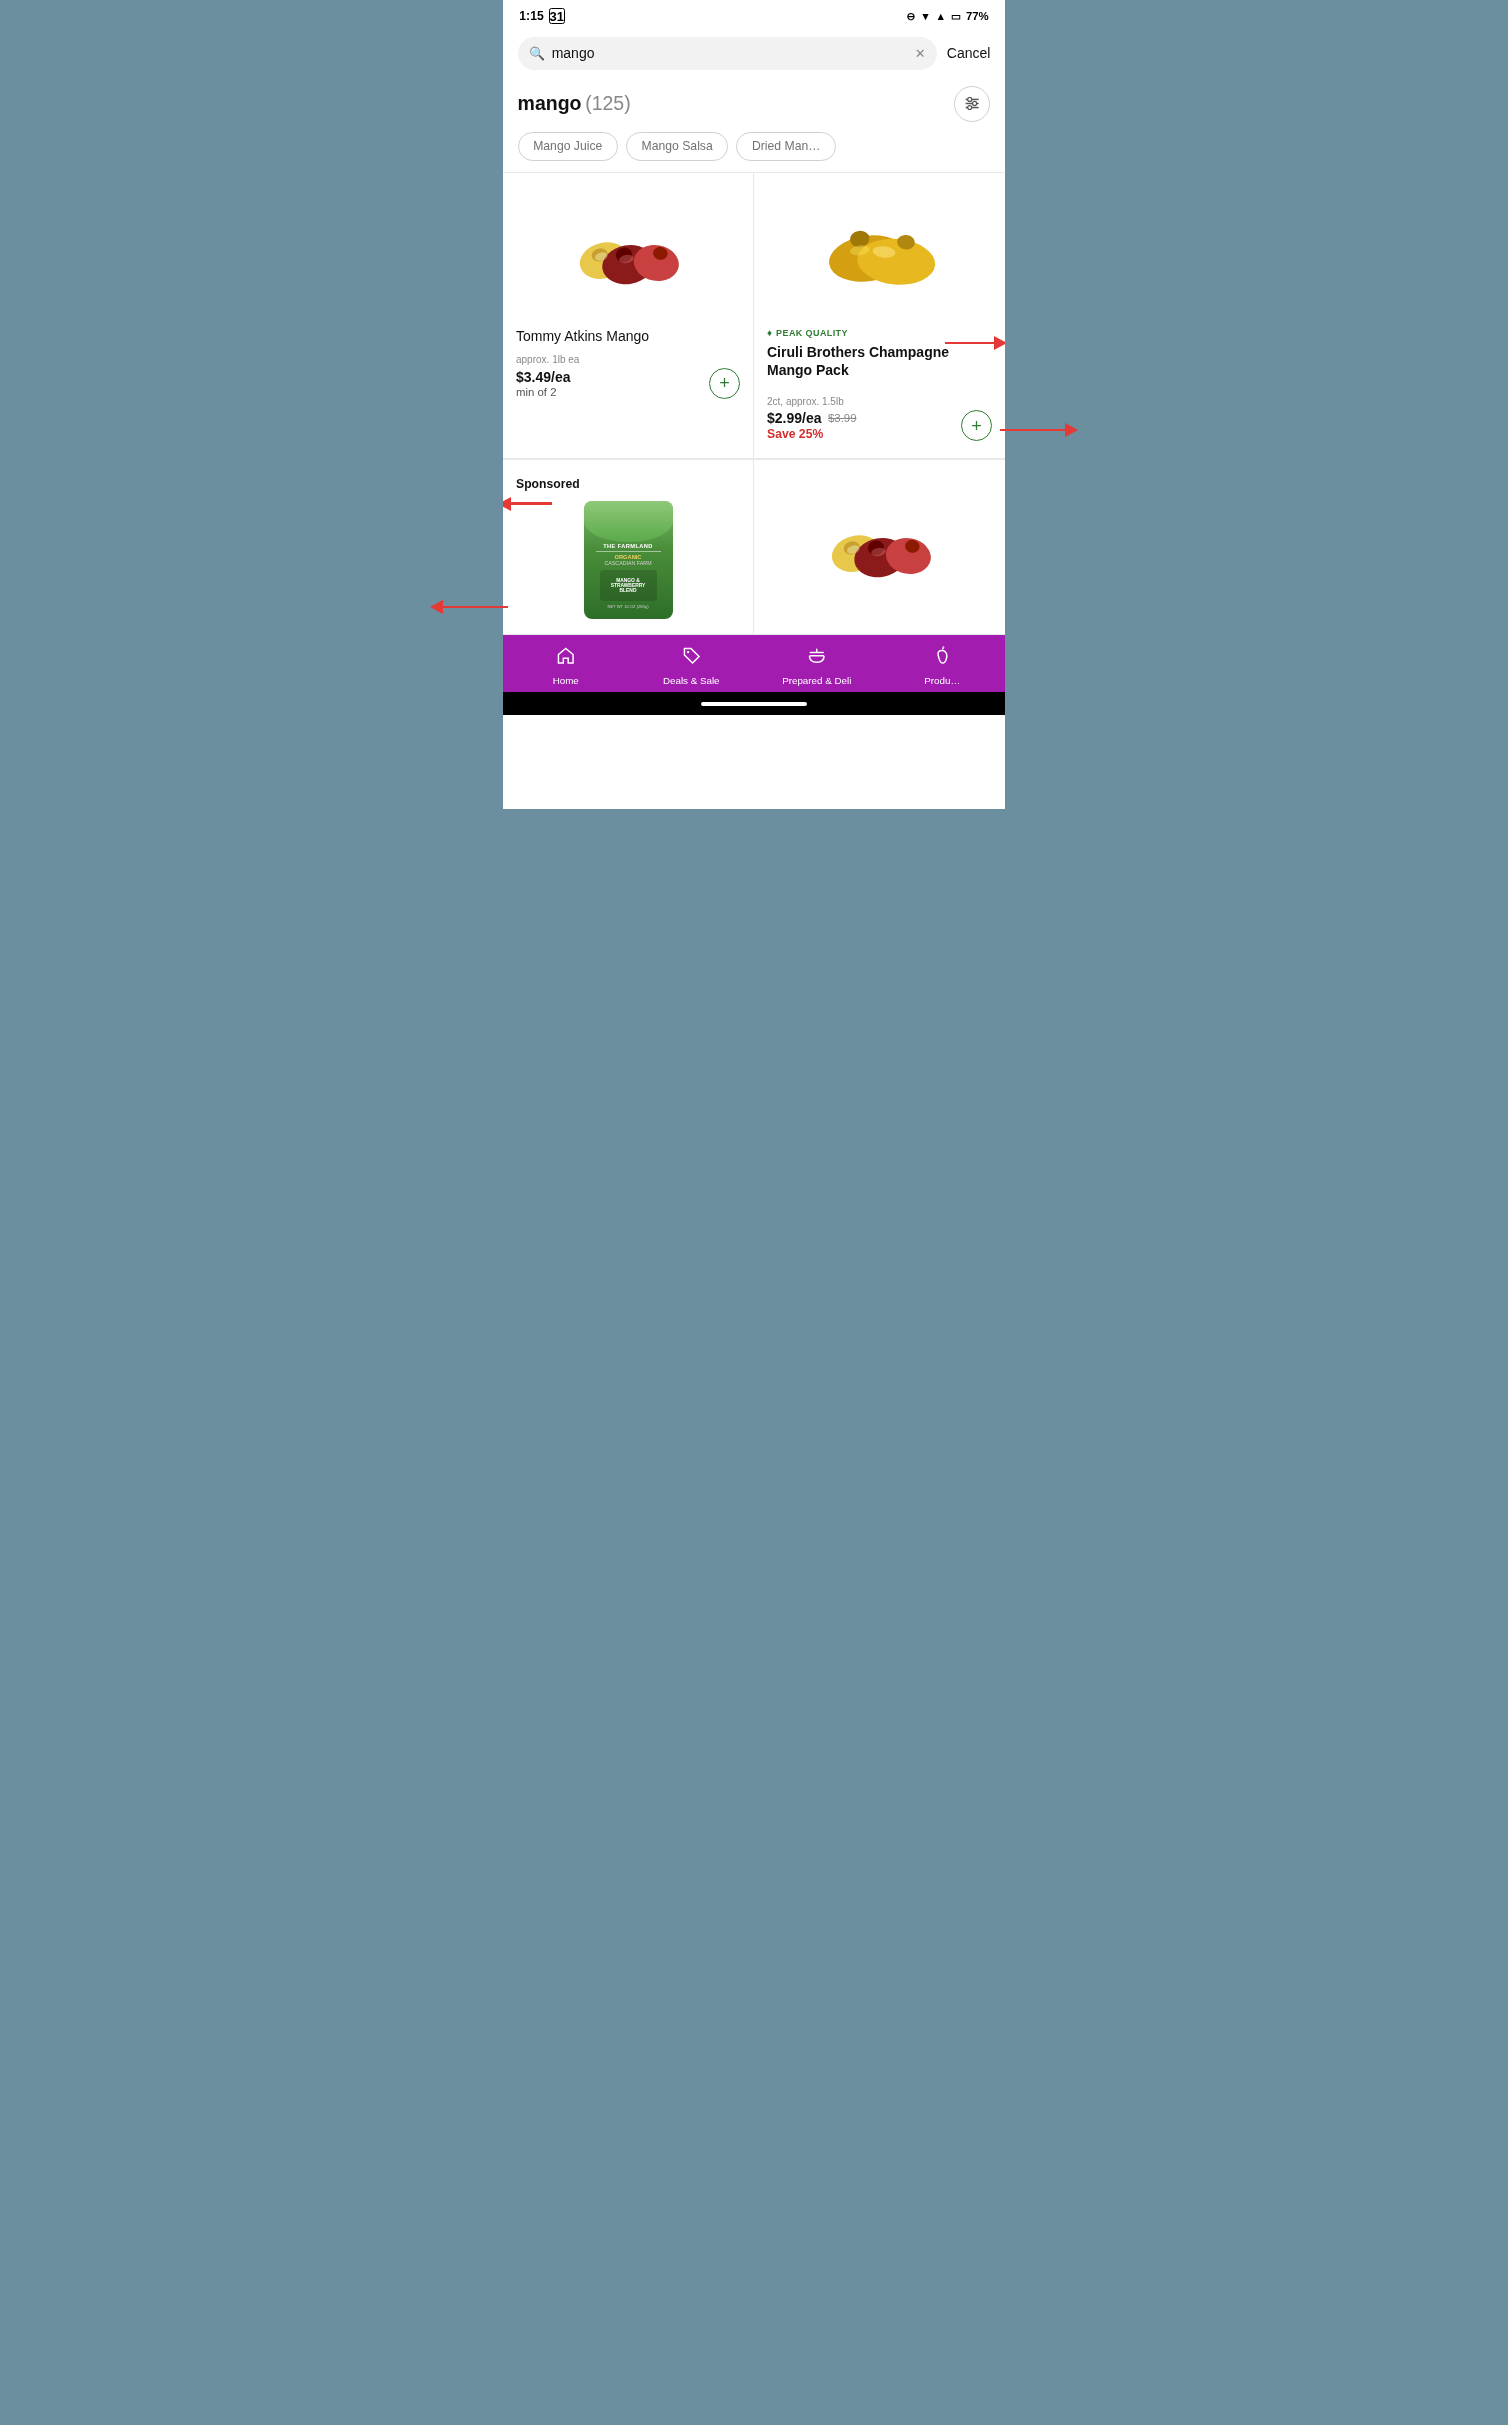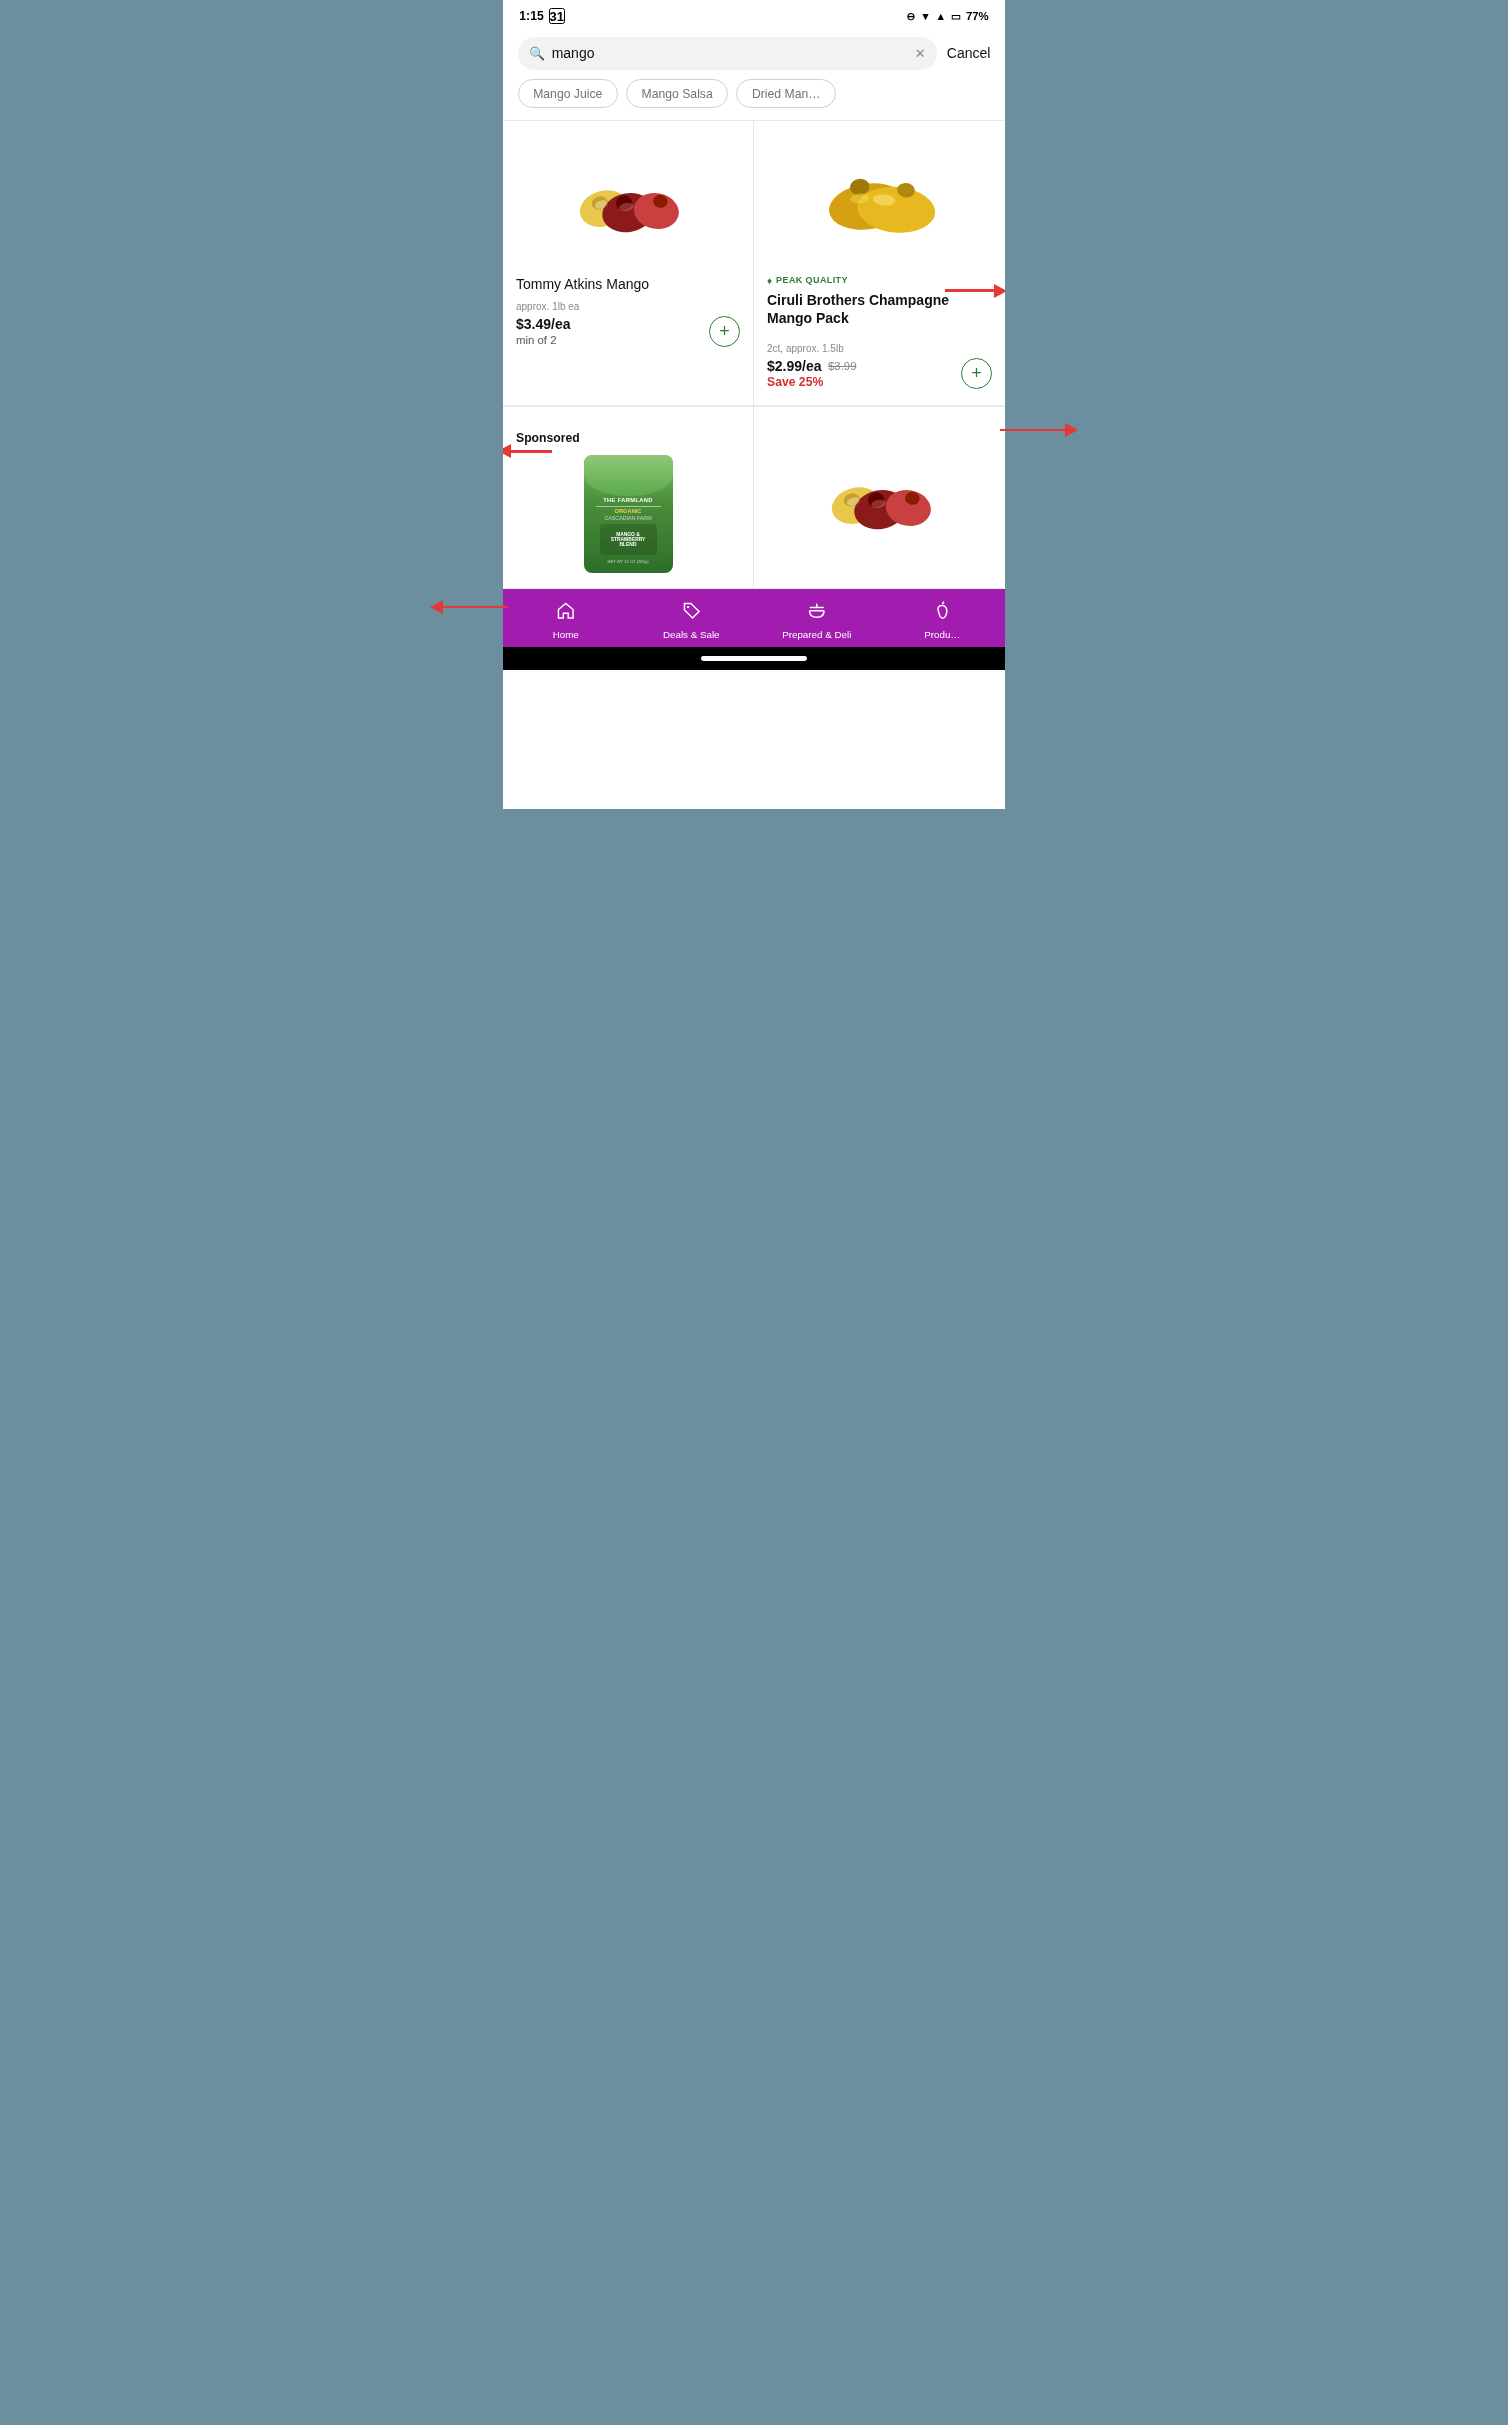--- a/index.html
+++ b/index.html
@@ -363,20 +363,36 @@
 
     <div class="search-container">
       <div class="search-bar">
         <span class="search-icon">🔍</span>
         <input class="search-input" type="text" value="mango" readonly="" style="">
         <span class="clear-icon">✕</span>
       </div>
       <span class="cancel-btn">Cancel</span>
     </div>
 
+    <div class="results-header">
+      <div>
+        <span class="results-title">mango</span>
+        <span class="results-count">(125)</span>
+      </div>
+      <div class="filter-btn">
+        <svg width="16.3" height="13" viewBox="0 0 20 16" fill="none" xmlns="http://www.w3.org/2000/svg">
+          <line x1="2" y1="3" x2="18" y2="3" stroke="#555" stroke-width="1.8"></line>
+          <line x1="2" y1="8" x2="18" y2="8" stroke="#555" stroke-width="1.8"></line>
+          <line x1="2" y1="13" x2="18" y2="13" stroke="#555" stroke-width="1.8"></line>
+          <circle cx="7" cy="3" r="2.5" fill="white" stroke="#555" stroke-width="1.5"></circle>
+          <circle cx="13" cy="8" r="2.5" fill="white" stroke="#555" stroke-width="1.5"></circle>
+          <circle cx="7" cy="13" r="2.5" fill="white" stroke="#555" stroke-width="1.5"></circle>
+        </svg>
+      </div>
+    </div>
 
     <div class="chips-container">
       <div class="chip">
         <span>Mango Juice</span>
       </div>
       <div class="chip">
         <span>Mango Salsa</span>
       </div>
       <div class="chip">
         <span>Dried Man…</span>
@@ -452,21 +468,21 @@
         <div style="position:absolute; right:-2.4px; top:163px; display:flex; align-items:center; z-index:20;">
           <div style="width:49px; height:2.4px; background:#e53935;"></div>
           <div style="width:0;height:0;border-top:7.3px solid transparent;border-bottom:7.3px solid transparent;border-left:13px solid #e53935;"></div>
         </div>
       </div>
     </div>
 
     <div style="background:#fff;">
       <div class="sponsored-grid-row">
 
-        <div style="border-right:0.8px solid #e8e8e8; border-bottom:0.8px solid #e8e8e8; padding: 24px 13px 13px 13px; position:relative;">
+        <div style="border-right:0.8px solid #e8e8e8; border-bottom:0.8px solid #e8e8e8; padding: 17px 13px 13px 13px; position:relative;">
           <div class="sponsored-label" style="padding:0 0 8.1px 0;">Sponsored</div>
 
           <div style="display:flex; justify-content:center; align-items:center; height:122px;">
             <div style="width:89px; height:118px; background:linear-gradient(180deg,#7ab870 0%,#4a8e3a 40%,#2d6e28 100%); border-radius:8.1px; position:relative; overflow:hidden; display:flex; flex-direction:column; align-items:center; justify-content:flex-end; padding-bottom:9.8px;">
               <div style="position:absolute;top:0;left:0;right:0;height:41px;background:linear-gradient(180deg,#90c878,#5aaa4a);border-radius:8.1px 8.1px 60% 60%;"></div>
               <div style="position:relative;z-index:2;text-align:center;">
                 <div style="font-size:5.7px;color:#fff;font-weight:900;letter-spacing:0.4px;line-height:1.2;">THE FARMLAND</div>
                 <div style="width:65px;height:0.8px;background:rgba(255,255,255,0.5);margin:1.6px auto;"></div>
                 <div style="font-size:5.7px;color:#e8d060;font-weight:900;margin-top:1.6px;">ORGANIC</div>
                 <div style="font-size:5.3px;color:#d0d0d0;margin-top:0.8px;">CASCADIAN FARM</div>

